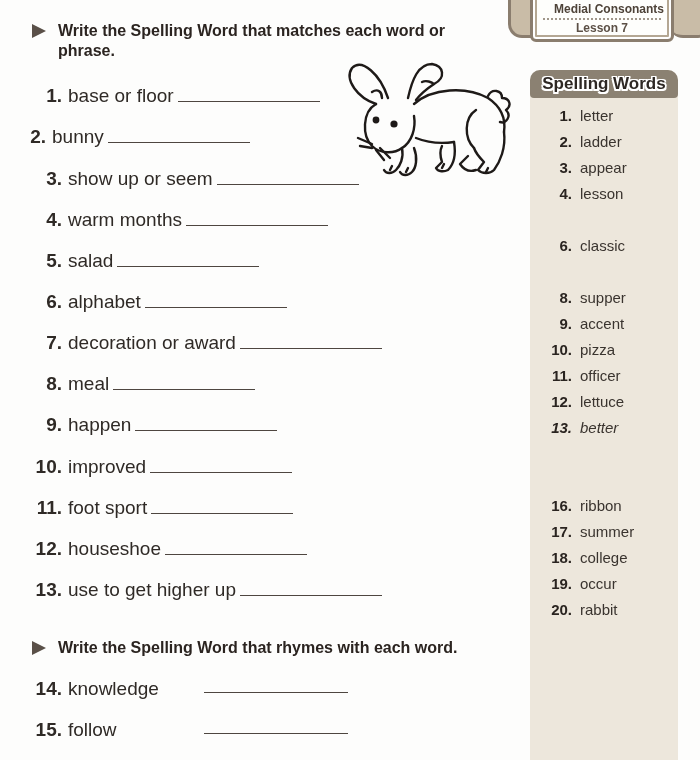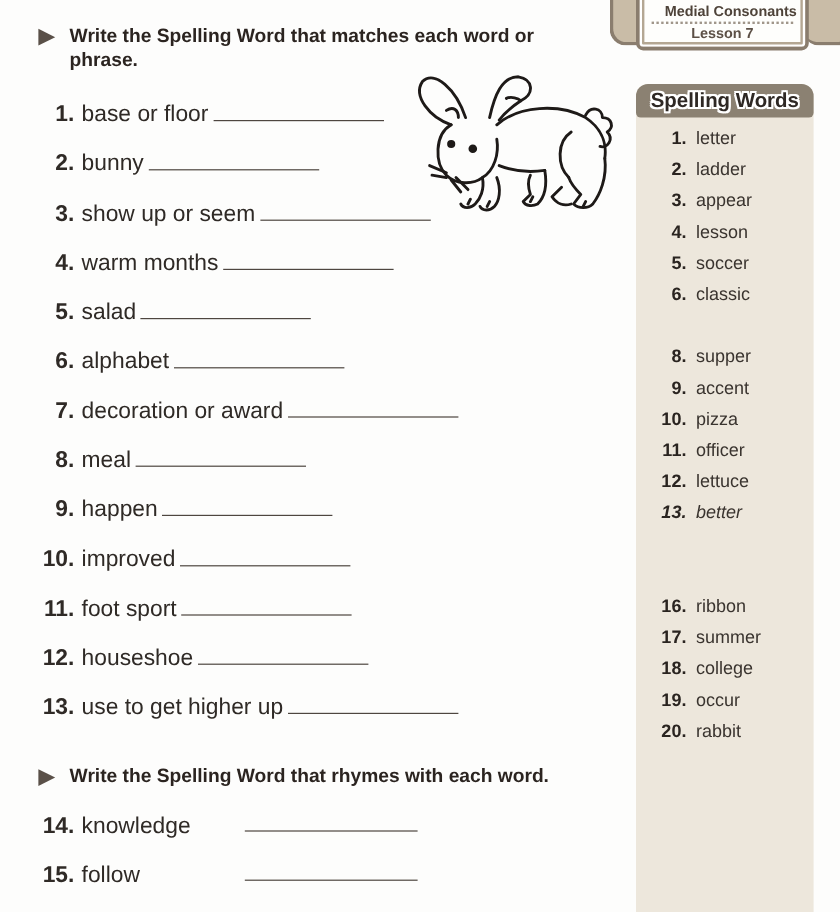--- a/index.html
+++ b/index.html
@@ -68,21 +68,21 @@
 </div>
 
 <div class="instr" style="top:21px; width:440px;">
   <span class="tri"></span>
   <span class="txt" style="width:400px;">Write the Spelling Word that matches each word or phrase.</span>
 </div>
 
 <div class="item" style="left:34px; top:87px;">
   <span class="num">1.</span><span>base or floor</span><span class="blank" style="width:142px;"></span>
 </div>
-<div class="item" style="left:34px; top:128px;">
+<div class="item" style="left:18px; top:128px;">
   <span class="num">2.</span><span>bunny</span><span class="blank" style="width:142px;"></span>
 </div>
 <div class="item" style="left:34px; top:170px;">
   <span class="num">3.</span><span>show up or seem</span><span class="blank" style="width:142px;"></span>
 </div>
 <div class="item" style="left:34px; top:211px;">
   <span class="num">4.</span><span>warm months</span><span class="blank" style="width:142px;"></span>
 </div>
 <div class="item" style="left:34px; top:252px;">
   <span class="num">5.</span><span>salad</span><span class="blank" style="width:142px;"></span>
@@ -157,21 +157,20 @@
 </svg>
 
 <div class="panel">
   <div class="panel-header">
     <span>Spelling Words</span>
   </div>
   <div class="word" style="top:37px;"><span class="wnum">1.</span><span>letter</span></div>
   <div class="word" style="top:63px;"><span class="wnum">2.</span><span>ladder</span></div>
   <div class="word" style="top:89px;"><span class="wnum">3.</span><span>appear</span></div>
   <div class="word" style="top:115px;"><span class="wnum">4.</span><span>lesson</span></div>
-  <div class="word" style="top:141px;"><span class="wnum">5.</span><span>soccer</span></div>
   <div class="word" style="top:167px;"><span class="wnum">6.</span><span>classic</span></div>
   <div class="word" style="top:219px;"><span class="wnum">8.</span><span>supper</span></div>
   <div class="word" style="top:245px;"><span class="wnum">9.</span><span>accent</span></div>
   <div class="word" style="top:271px;"><span class="wnum">10.</span><span>pizza</span></div>
   <div class="word" style="top:297px;"><span class="wnum">11.</span><span>officer</span></div>
   <div class="word" style="top:323px;"><span class="wnum">12.</span><span>lettuce</span></div>
   <div class="word" style="top:349px;font-style:italic;"><span class="wnum">13.</span><span>better</span></div>
   <div class="word" style="top:427px;"><span class="wnum">16.</span><span>ribbon</span></div>
   <div class="word" style="top:453px;"><span class="wnum">17.</span><span>summer</span></div>
   <div class="word" style="top:479px;"><span class="wnum">18.</span><span>college</span></div>

